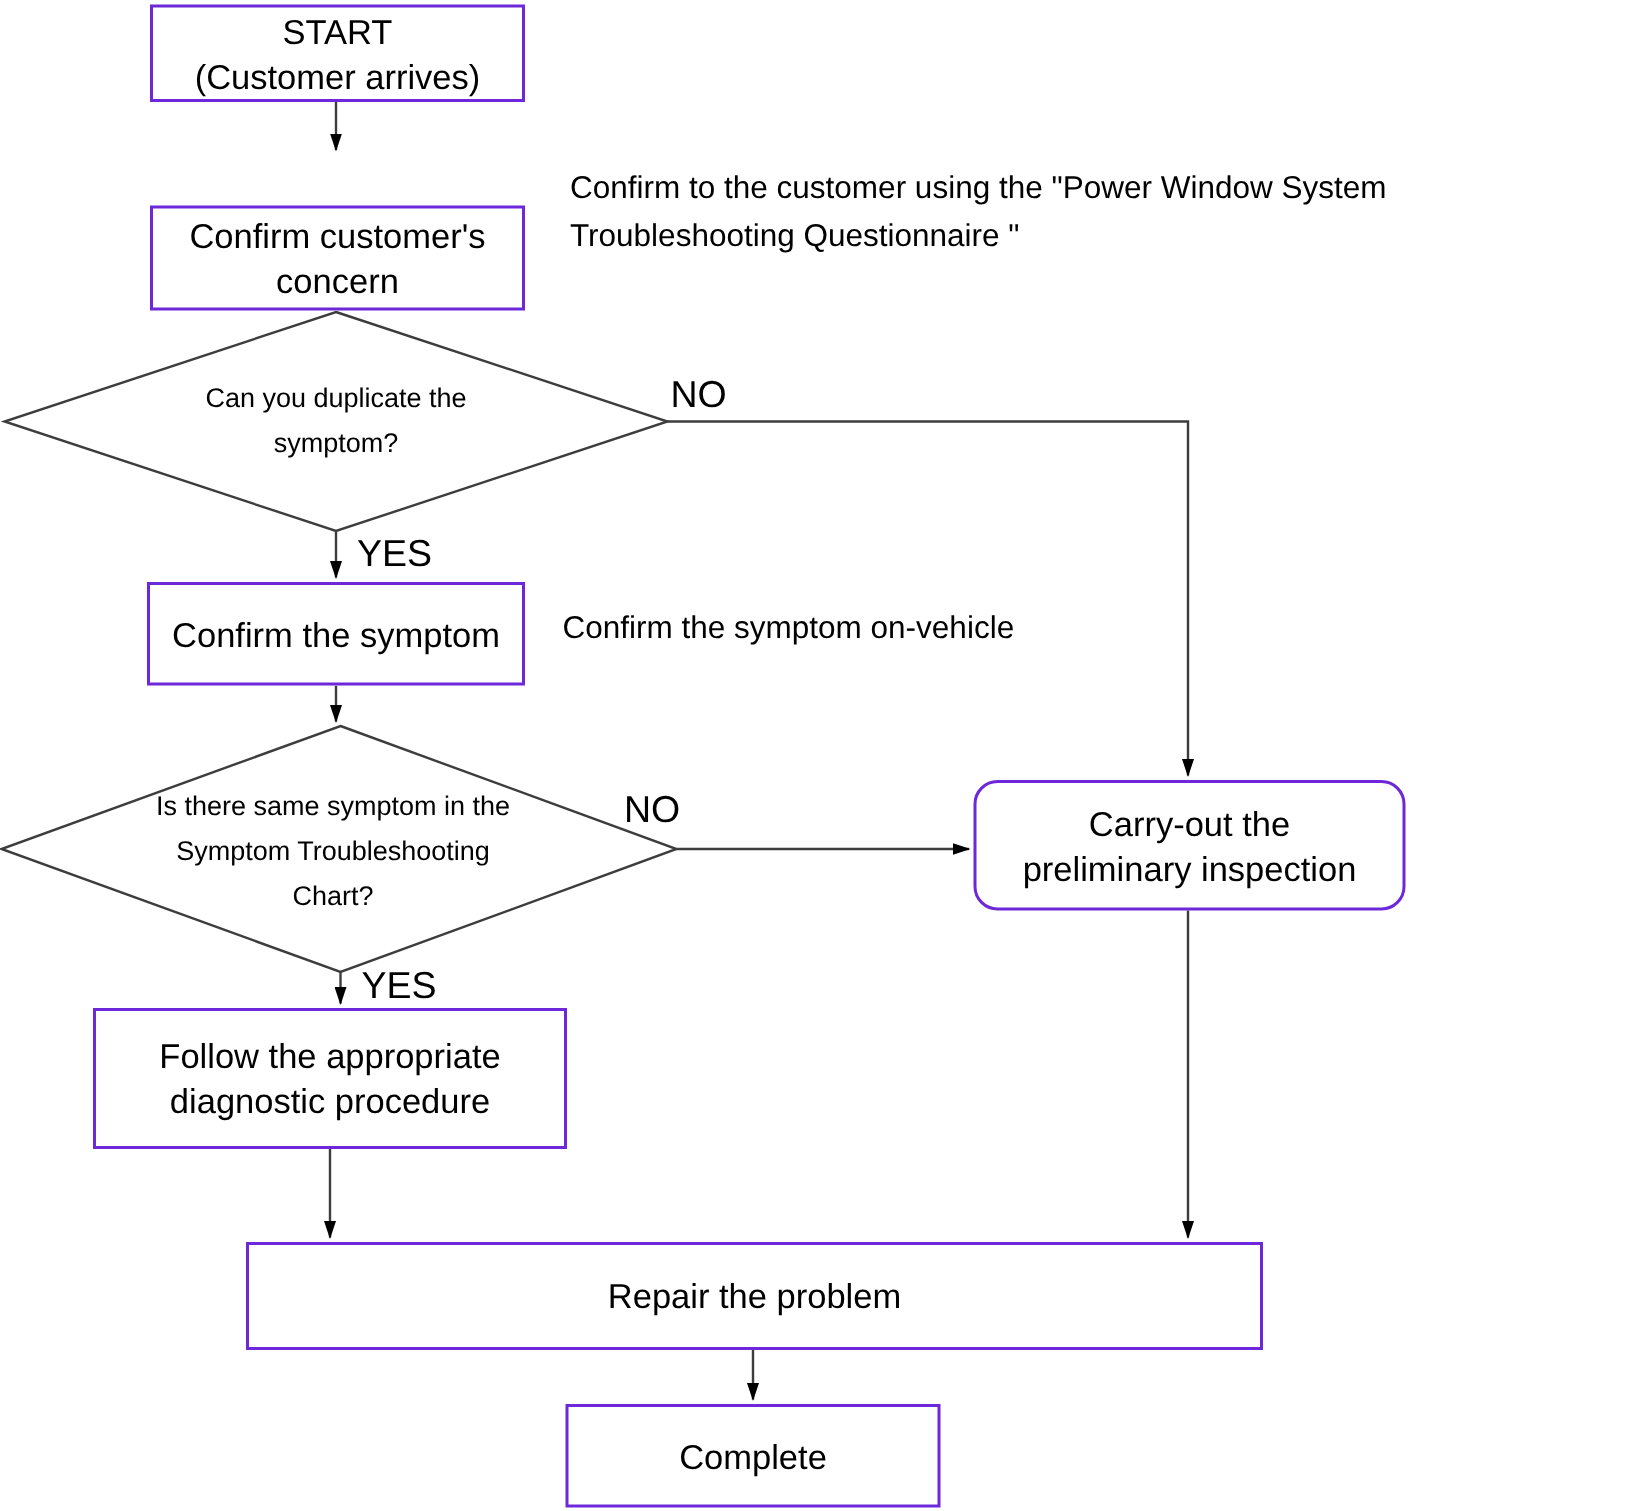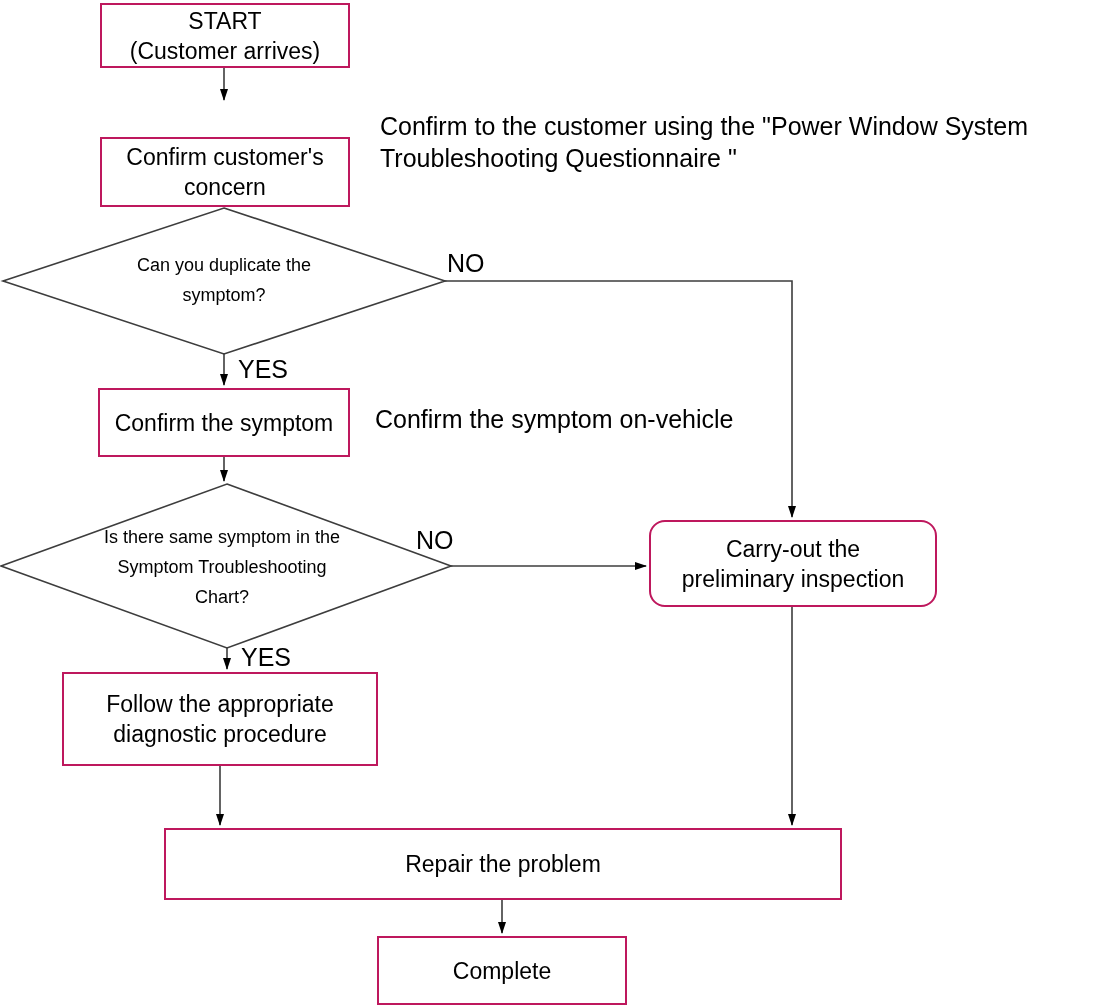--- a/index.html
+++ b/index.html
@@ -17,21 +17,21 @@
     overflow: hidden;
   }
   .wires {
     position: absolute;
     left: 0;
     top: 0;
   }
   .node {
     position: absolute;
     box-sizing: border-box;
-    border: 2px solid #be185d;
+    border: 2px solid #6d28d9;
     background: #ffffff;
     display: flex;
     flex-direction: column;
     justify-content: center;
     align-items: center;
     font-size: 23px;
     line-height: 30px;
     text-align: center;
     white-space: nowrap;
   }
@@ -43,21 +43,21 @@
     white-space: nowrap;
   }
   .branch-label {
     position: absolute;
     font-size: 25px;
     line-height: 26px;
     white-space: nowrap;
   }
   .annotation {
     position: absolute;
-    font-size: 25px;
+    font-size: 21px;
     line-height: 32px;
     white-space: nowrap;
   }
 </style>
 </head>
 <body>
 
 <div class="canvas">
 
   <svg class="wires" width="1099" height="1007" viewBox="0 0 1099 1007">

